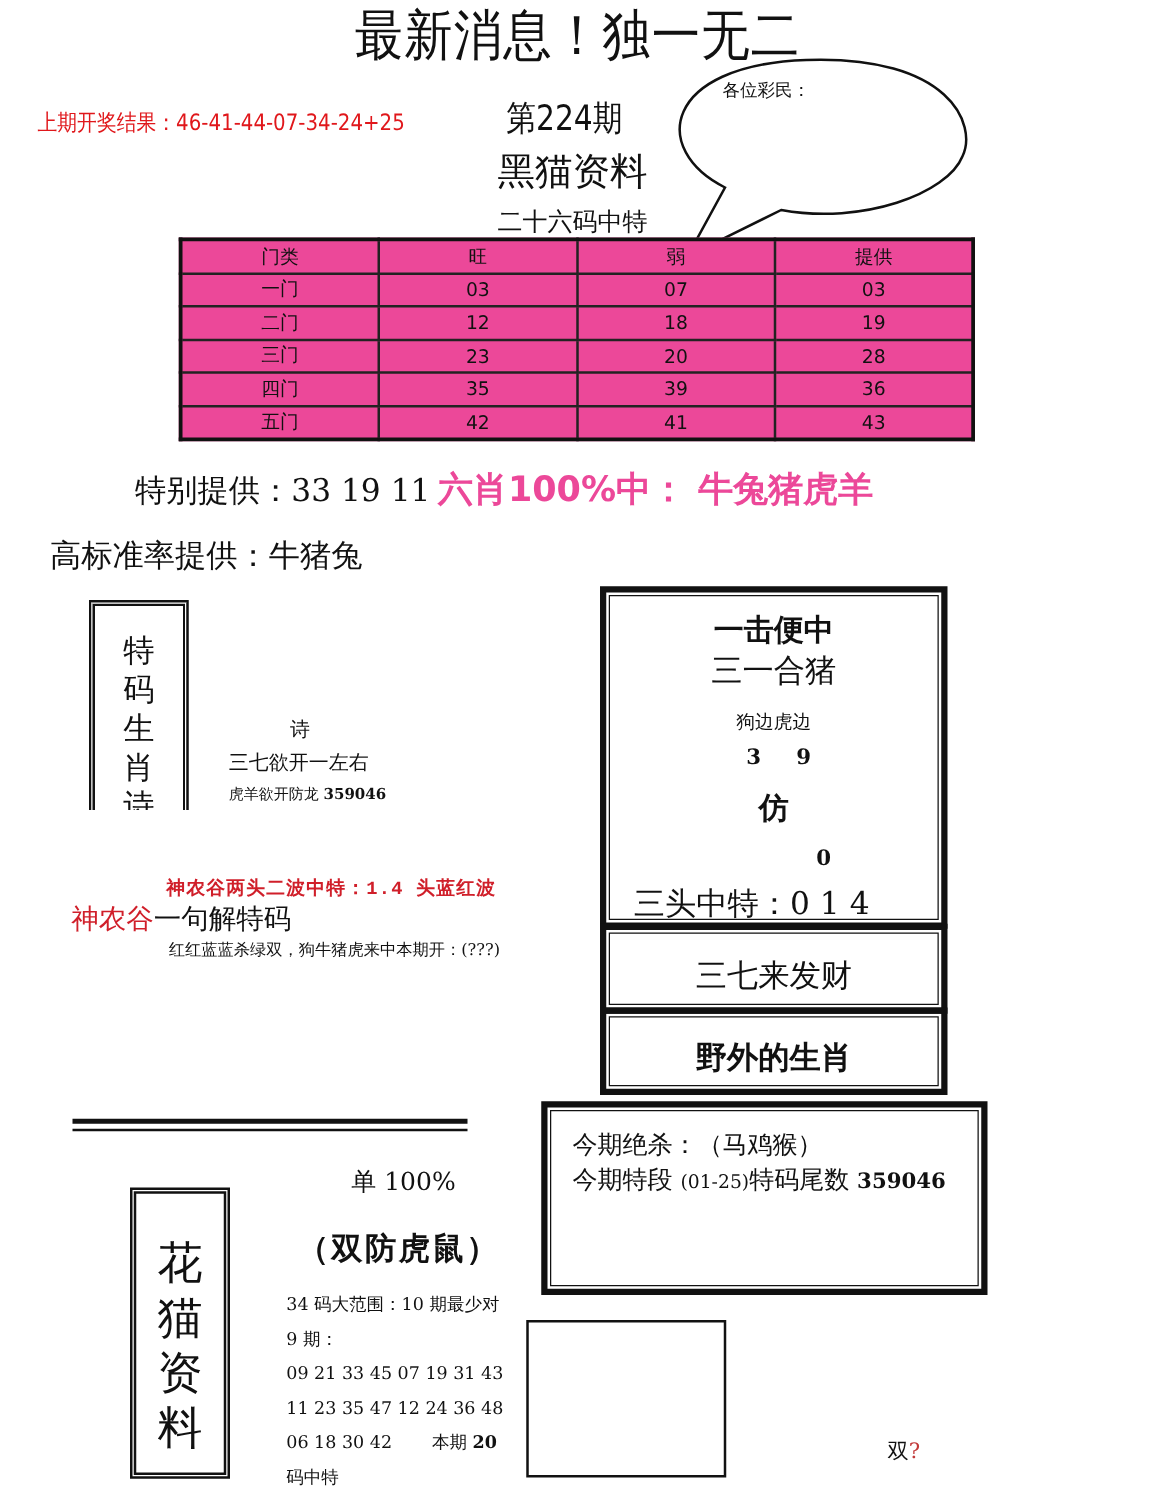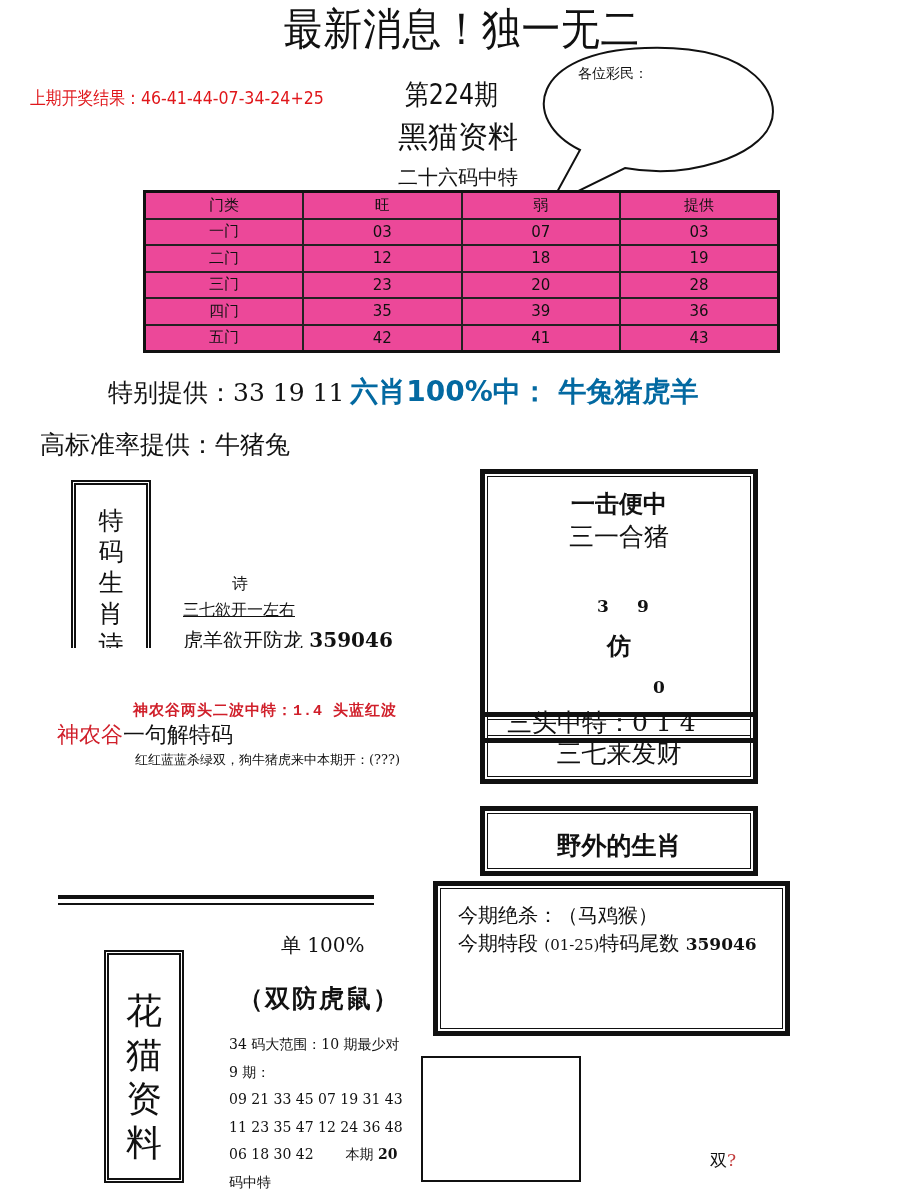--- a/index.html
+++ b/index.html
@@ -20,51 +20,51 @@
   #bubble-svg { left: 520px; top: 40px; width: 270px; height: 180px; }
   #bubble-text { left: 578px; top: 64px; width: 150px; font-size: 14px; line-height: 19px; }
   #bubble-text .indent { padding-left: 30px; }
 
   
   #door-table { left: 143px; top: 190px; width: 637px; border: 3px solid #111; border-collapse: collapse; background: #ec4899; }
   #door-table td { border: 2px solid #222; height: 24.5px; text-align: center; font-size: 15px; font-family: "DejaVu Sans", sans-serif; padding: 0; width: 25%; }
 
   #special-line { left: 108px; top: 373px; white-space: nowrap; }
   #special-line .lbl { font-size: 25px; vertical-align: middle; }
-  #special-line .hot { font-size: 28px; color: #0369a1; font-weight: bold; font-family: "DejaVu Sans", sans-serif; vertical-align: middle; margin-left: 6px; }
+  #special-line .hot { font-size: 28px; color: #ec4899; font-weight: bold; font-family: "DejaVu Sans", sans-serif; vertical-align: middle; margin-left: 6px; }
 
   #high-accuracy { left: 40px; top: 428px; font-size: 25px; white-space: nowrap; }
 
   
   #poem-box { left: 71px; top: 480px; width: 80px; height: 168px; border: 3px double #111; border-width: 5px; border-bottom: none; box-sizing: border-box; overflow: hidden; }
   #poem-box .vchars { position: absolute; left: 0; width: 100%; top: 20px; text-align: center; font-size: 25px; line-height: 31px; }
   #poem-title { left: 232px; top: 574px; font-size: 16px; }
-  #poem-line1 { left: 183px; top: 600px; font-size: 16px; white-space: nowrap; text-decoration: underline; }
-  #poem-line2 { left: 183px; top: 627px; font-size: 20px; white-space: nowrap; text-align: center; }
+  #poem-line1 { left: 183px; top: 600px; font-size: 16px; white-space: nowrap; }
+  #poem-line2 { left: 183px; top: 627px; font-size: 12px; white-space: nowrap; text-align: center; }
   #poem-line2 b { font-weight: bold; }
   #page-cut { left: 0; top: 648px; width: 480px; height: 40px; background: #fff; }
 
   #shennong-red { left: 133px; top: 701px; font-size: 15px; color: #d01f2a; font-weight: bold; white-space: nowrap; letter-spacing: 1px; font-family: Liberation Mono, monospace; }
   #shennong-title { left: 57px; top: 720px; font-size: 22px; white-space: nowrap; }
   #shennong-title .red { color: #d01f2a; }
   #shennong-desc { left: 135px; top: 751px; font-size: 13px; white-space: nowrap; }
 
   
   .frame { position: absolute; border: 5px solid #111; box-sizing: border-box; }
   .frame .inner { position: absolute; left: 2px; top: 2px; right: 2px; bottom: 2px; border: 1.5px solid #111; }
   #hit-box { left: 480px; top: 469px; width: 278px; height: 274px; }
   #hit-box .t1 { position:absolute; left:0; width:100%; top:14px; text-align:center; font-size:24px; font-weight:bold; }
   #hit-box .t2 { position:absolute; left:0; width:100%; top:46px; text-align:center; font-size:25px; }
   #hit-box .t3 { position:absolute; left:0; width:100%; top:94px; text-align:center; font-size:15px; }
   #hit-box .t4 { position:absolute; left:112px; top:122px; font-size:17px; font-weight:bold; }
   #hit-box .t4b { position:absolute; left:152px; top:122px; font-size:17px; font-weight:bold; }
   #hit-box .t5 { position:absolute; left:0; width:100%; top:156px; text-align:center; font-size:24px; font-weight:bold; }
   #hit-box .t6 { position:absolute; left:168px; top:203px; font-size:17px; font-weight:bold; }
   #hit-box .t7 { position:absolute; left:22px; top:232px; font-size:25px; white-space:nowrap; }
-  #fortune-box { left: 480px; top: 712px; width: 278px; height: 72px; }
+  #fortune-box { left: 480px; top: 739px; width: 278px; height: 72px; }
   #fortune-box .t { position:absolute; left:0; width:100%; top:20px; text-align:center; font-size:25px; }
   #wild-box { left: 480px; top: 806px; width: 278px; height: 70px; }
   #wild-box .t { position:absolute; left:0; width:100%; top:18px; text-align:center; font-size:25px; font-weight:bold; }
 
   #kill-box { left: 433px; top: 881px; width: 357px; height: 155px; }
   #kill-box .l1 { position:absolute; left:20px; top:16px; font-size:20px; white-space:nowrap; }
   #kill-box .l2 { position:absolute; left:20px; top:44px; font-size:20px; white-space:nowrap; }
   #kill-box .l2 .small { font-size:15px; }
   #kill-box .l2 b { font-size:17px; }
 
@@ -164,20 +164,21 @@
 <div id="page-cut" class="abs"></div>
 
 <div id="shennong-red" class="abs">神农谷两头二波中特：1.4 头蓝红波</div>
 <div id="shennong-title" class="abs"><span class="red">神农谷</span><span>一句解特码</span></div>
 <div id="shennong-desc" class="abs">红红蓝蓝杀绿双，狗牛猪虎来中本期开：(???)</div>
 
 <div id="hit-box" class="frame">
   <div class="inner"></div>
   <div class="t1">一击便中</div>
   <div class="t2">三一合猪</div>
+  <div class="t3">狗边虎边</div>
   <div class="t4">3</div>
   <div class="t4b">9</div>
   <div class="t5">仿</div>
   <div class="t6">0</div>
   <div class="t7">三头中特：0 1 4</div>
 </div>
 <div id="fortune-box" class="frame">
   <div class="inner"></div>
   <div class="t">三七来发财</div>
 </div>

